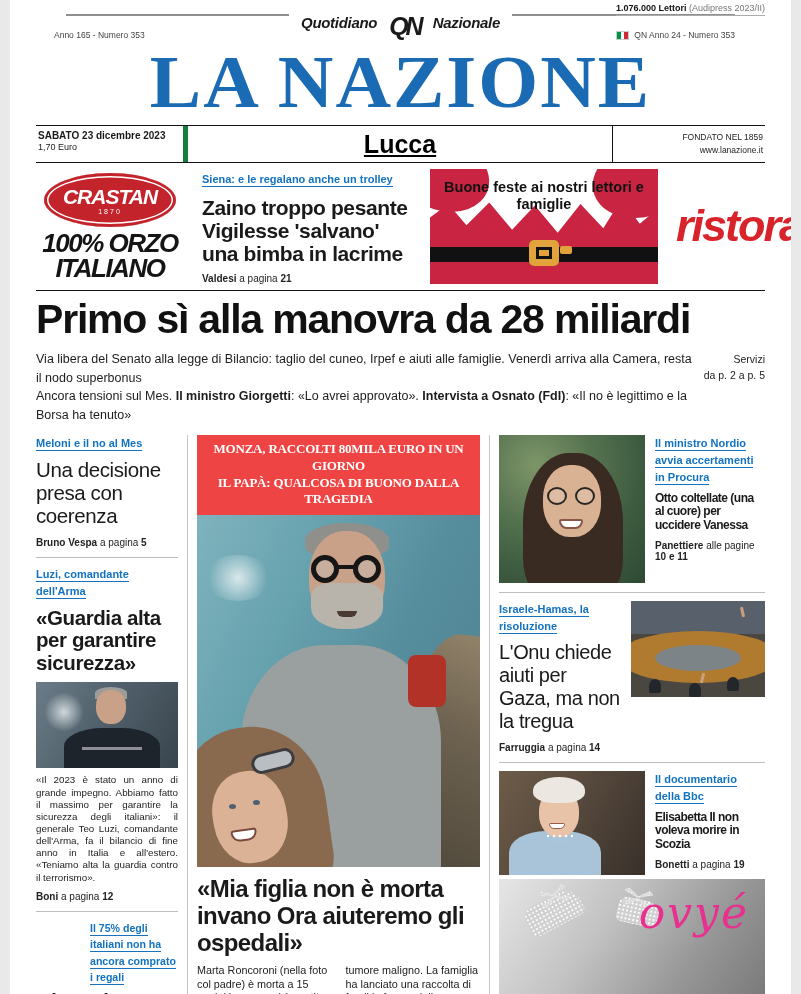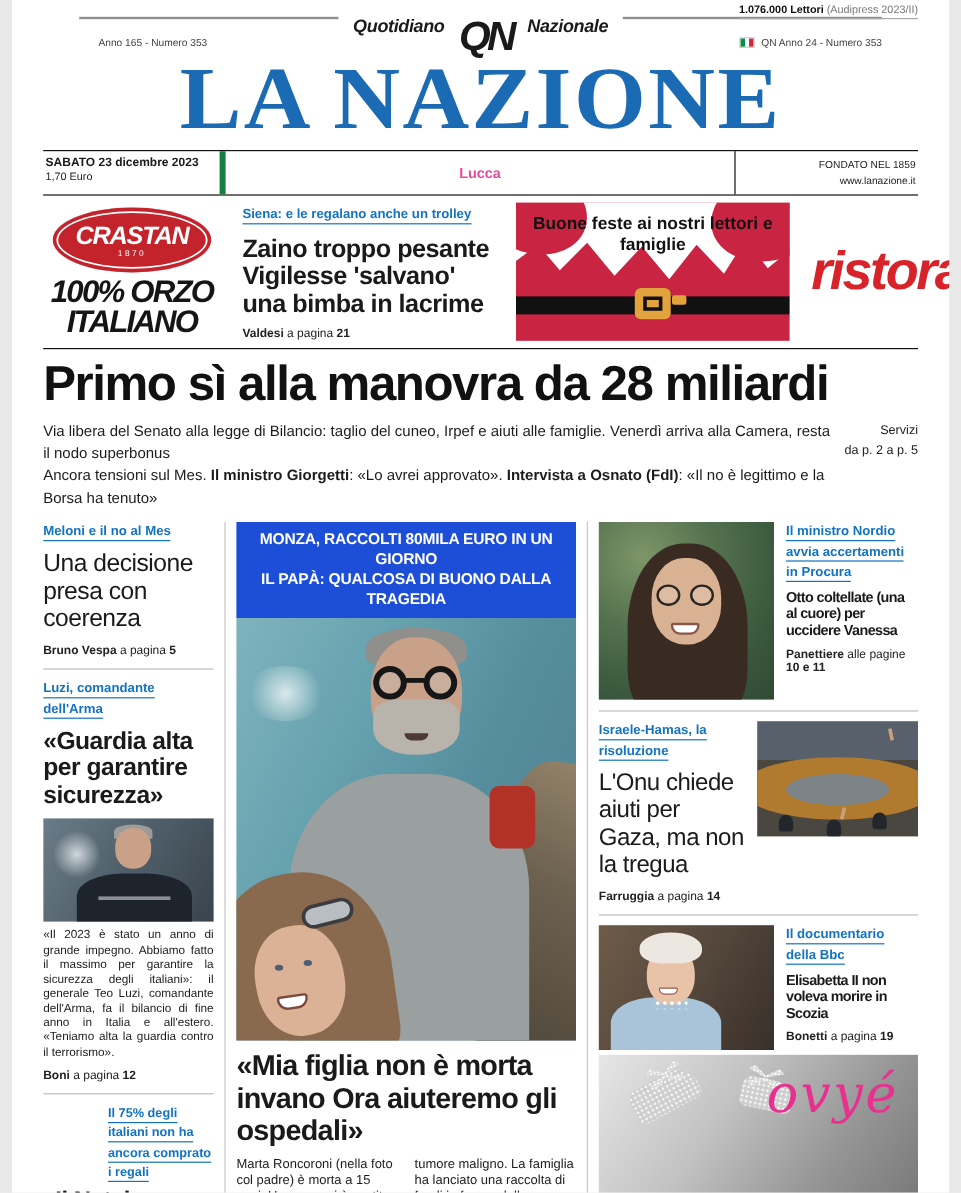--- a/index.html
+++ b/index.html
@@ -9,39 +9,39 @@
     font-family:"Liberation Sans", sans-serif; color:#1a1a1a;
     margin:0 auto; overflow:hidden; padding:0 26px;
   }
   
   .lettori { position:absolute; top:3px; right:26px; font-size:9px; color:#777;
              border-bottom:1px solid #aaa; padding-bottom:2px; }
   .lettori b { color:#111; }
   .qn-strip { display:flex; align-items:flex-start; gap:12px; margin:14px 30px 0; height:24px; }
   .qn-strip .rule { flex:1; height:2px; background:#8f8f8f; }
   .qn-word { font-size:15px; font-weight:800; font-style:italic; letter-spacing:-0.3px; }
-  .qn-logo { font-size:34px; font-weight:900; font-style:italic; letter-spacing:-3px; line-height:1; }
+  .qn-logo { font-size:25px; font-weight:900; font-style:italic; letter-spacing:-3px; line-height:1; }
   .anno { position:absolute; top:30px; font-size:8.5px; color:#444; }
-  .anno.left { left:72px; }
+  .anno.left { left:44px; }
   .anno.right { right:56px; display:flex; align-items:center; gap:5px; }
   .flag { width:13px; height:9px; display:inline-block;
           background:linear-gradient(90deg,#009246 0 33%,#fff 33% 66%,#ce2b37 66% 100%);
           border:0.5px solid #ccc; }
   
   .masthead { margin-top:6px; text-align:center;
               font-family:"Liberation Serif", serif; font-weight:900;
               font-size:77px; line-height:1.0; color:#1a6bb3; letter-spacing:2px;
               transform:scaleY(0.96); }
   
   .dateline { margin-top:4px; display:flex; border-top:1.5px solid #111; border-bottom:1.5px solid #111; height:38px; }
   .dl-left { flex:0 0 152px; border-right:5px solid #15803d; padding:4px 8px 0 2px; }
   .dl-date { font-size:10px; font-weight:800; }
   .dl-price { font-size:9px; margin-top:1px; }
   .dl-center { flex:1; border-right:1px solid #111; display:flex; align-items:center; justify-content:center; }
-  .dl-edition { font-size:12px; font-weight:800; color:#ec4899; }
+  .dl-edition { font-size:25px; font-weight:800; color:#000000;text-decoration:underline; }
   .dl-right { flex:0 0 152px; text-align:right; padding:5px 2px 0 6px; font-size:8.5px; line-height:1.55; color:#222; }
   
   .adstrip { margin-top:6px; display:flex; align-items:stretch; border-bottom:1.5px solid #111; padding-bottom:6px; height:122px; }
   .vdiv { width:1px; background:#c2c2c2; margin:2px 9px; }
   
   .ad-crastan { flex:0 0 148px; display:flex; flex-direction:column; align-items:center; justify-content:center; }
   .crastan-oval { width:132px; height:54px; background:#c3242c; border-radius:50%;
                   display:flex; flex-direction:column; align-items:center; justify-content:center;
                   box-shadow:inset 0 0 0 3px #c3242c, inset 0 0 0 4.5px #fff; }
   .crastan-name { color:#fff; font-weight:900; font-style:italic; font-size:21px; letter-spacing:-1px; }
@@ -94,22 +94,22 @@
   .photo-luzi .face { position:absolute; left:60px; top:8px; width:30px; height:34px; border-radius:46%; background:#c9a188; }
   .photo-luzi .hair { position:absolute; left:59px; top:5px; width:32px; height:12px; border-radius:50% 50% 0 0; background:#9c9c98; }
   .photo-luzi .uniform { position:absolute; left:28px; bottom:-6px; width:96px; height:46px;
                 background:#1d242c; border-radius:40% 40% 0 0; }
   .photo-luzi .braid { position:absolute; left:46px; bottom:18px; width:60px; height:3px; background:#8e8e96; }
   .left-body { font-size:9.8px; line-height:1.24; text-align:justify; color:#1c1c1c; }
   .art-natale { position:relative; padding-left:10px; }
   .art-natale .kicker { font-size:10.6px;margin-left:44px; }
   .h-natale { font-size:20px; font-weight:800; line-height:1.12; letter-spacing:-0.4px; margin:5px 0 7px; }
   
-  .monza-box { background:#1d4ed8; color:#fff; padding:6px 8px 7px; text-align:center;
-               font-weight:800; font-size:13px; line-height:1.3; letter-spacing:-0.2px; }
+  .monza-box { background:#ef4444; color:#fff; padding:6px 8px 7px; text-align:center;
+               font-weight:800; font-size:13px; line-height:1.3; letter-spacing:-0.2px;font-family:Liberation Serif, serif; }
   .photo-selfie { position:relative; width:100%; height:352px; overflow:hidden;
     background:linear-gradient(115deg,#7fb3bd 0%,#67a2af 30%,#578e9d 58%,#4a7e8e 100%); }
   .sea-foam { position:absolute; left:6px; top:40px; width:70px; height:46px; border-radius:50%;
     background:radial-gradient(circle,rgba(235,243,244,0.85) 0%,rgba(235,243,244,0) 70%); }
   .cliff { position:absolute; right:-34px; top:120px; width:110px; height:260px;
     background:linear-gradient(200deg,#97876d 0%,#6d6250 40%,#4a4337 100%);
     border-radius:40% 0 0 18%; transform:rotate(6deg); }
   .man-shirt { position:absolute; left:44px; top:130px; width:200px; height:230px;
     background:#9aa0a0; border-radius:42% 42% 0 0; }
   .strap { position:absolute; width:24px; height:150px; background:#3c4248; top:150px; }

